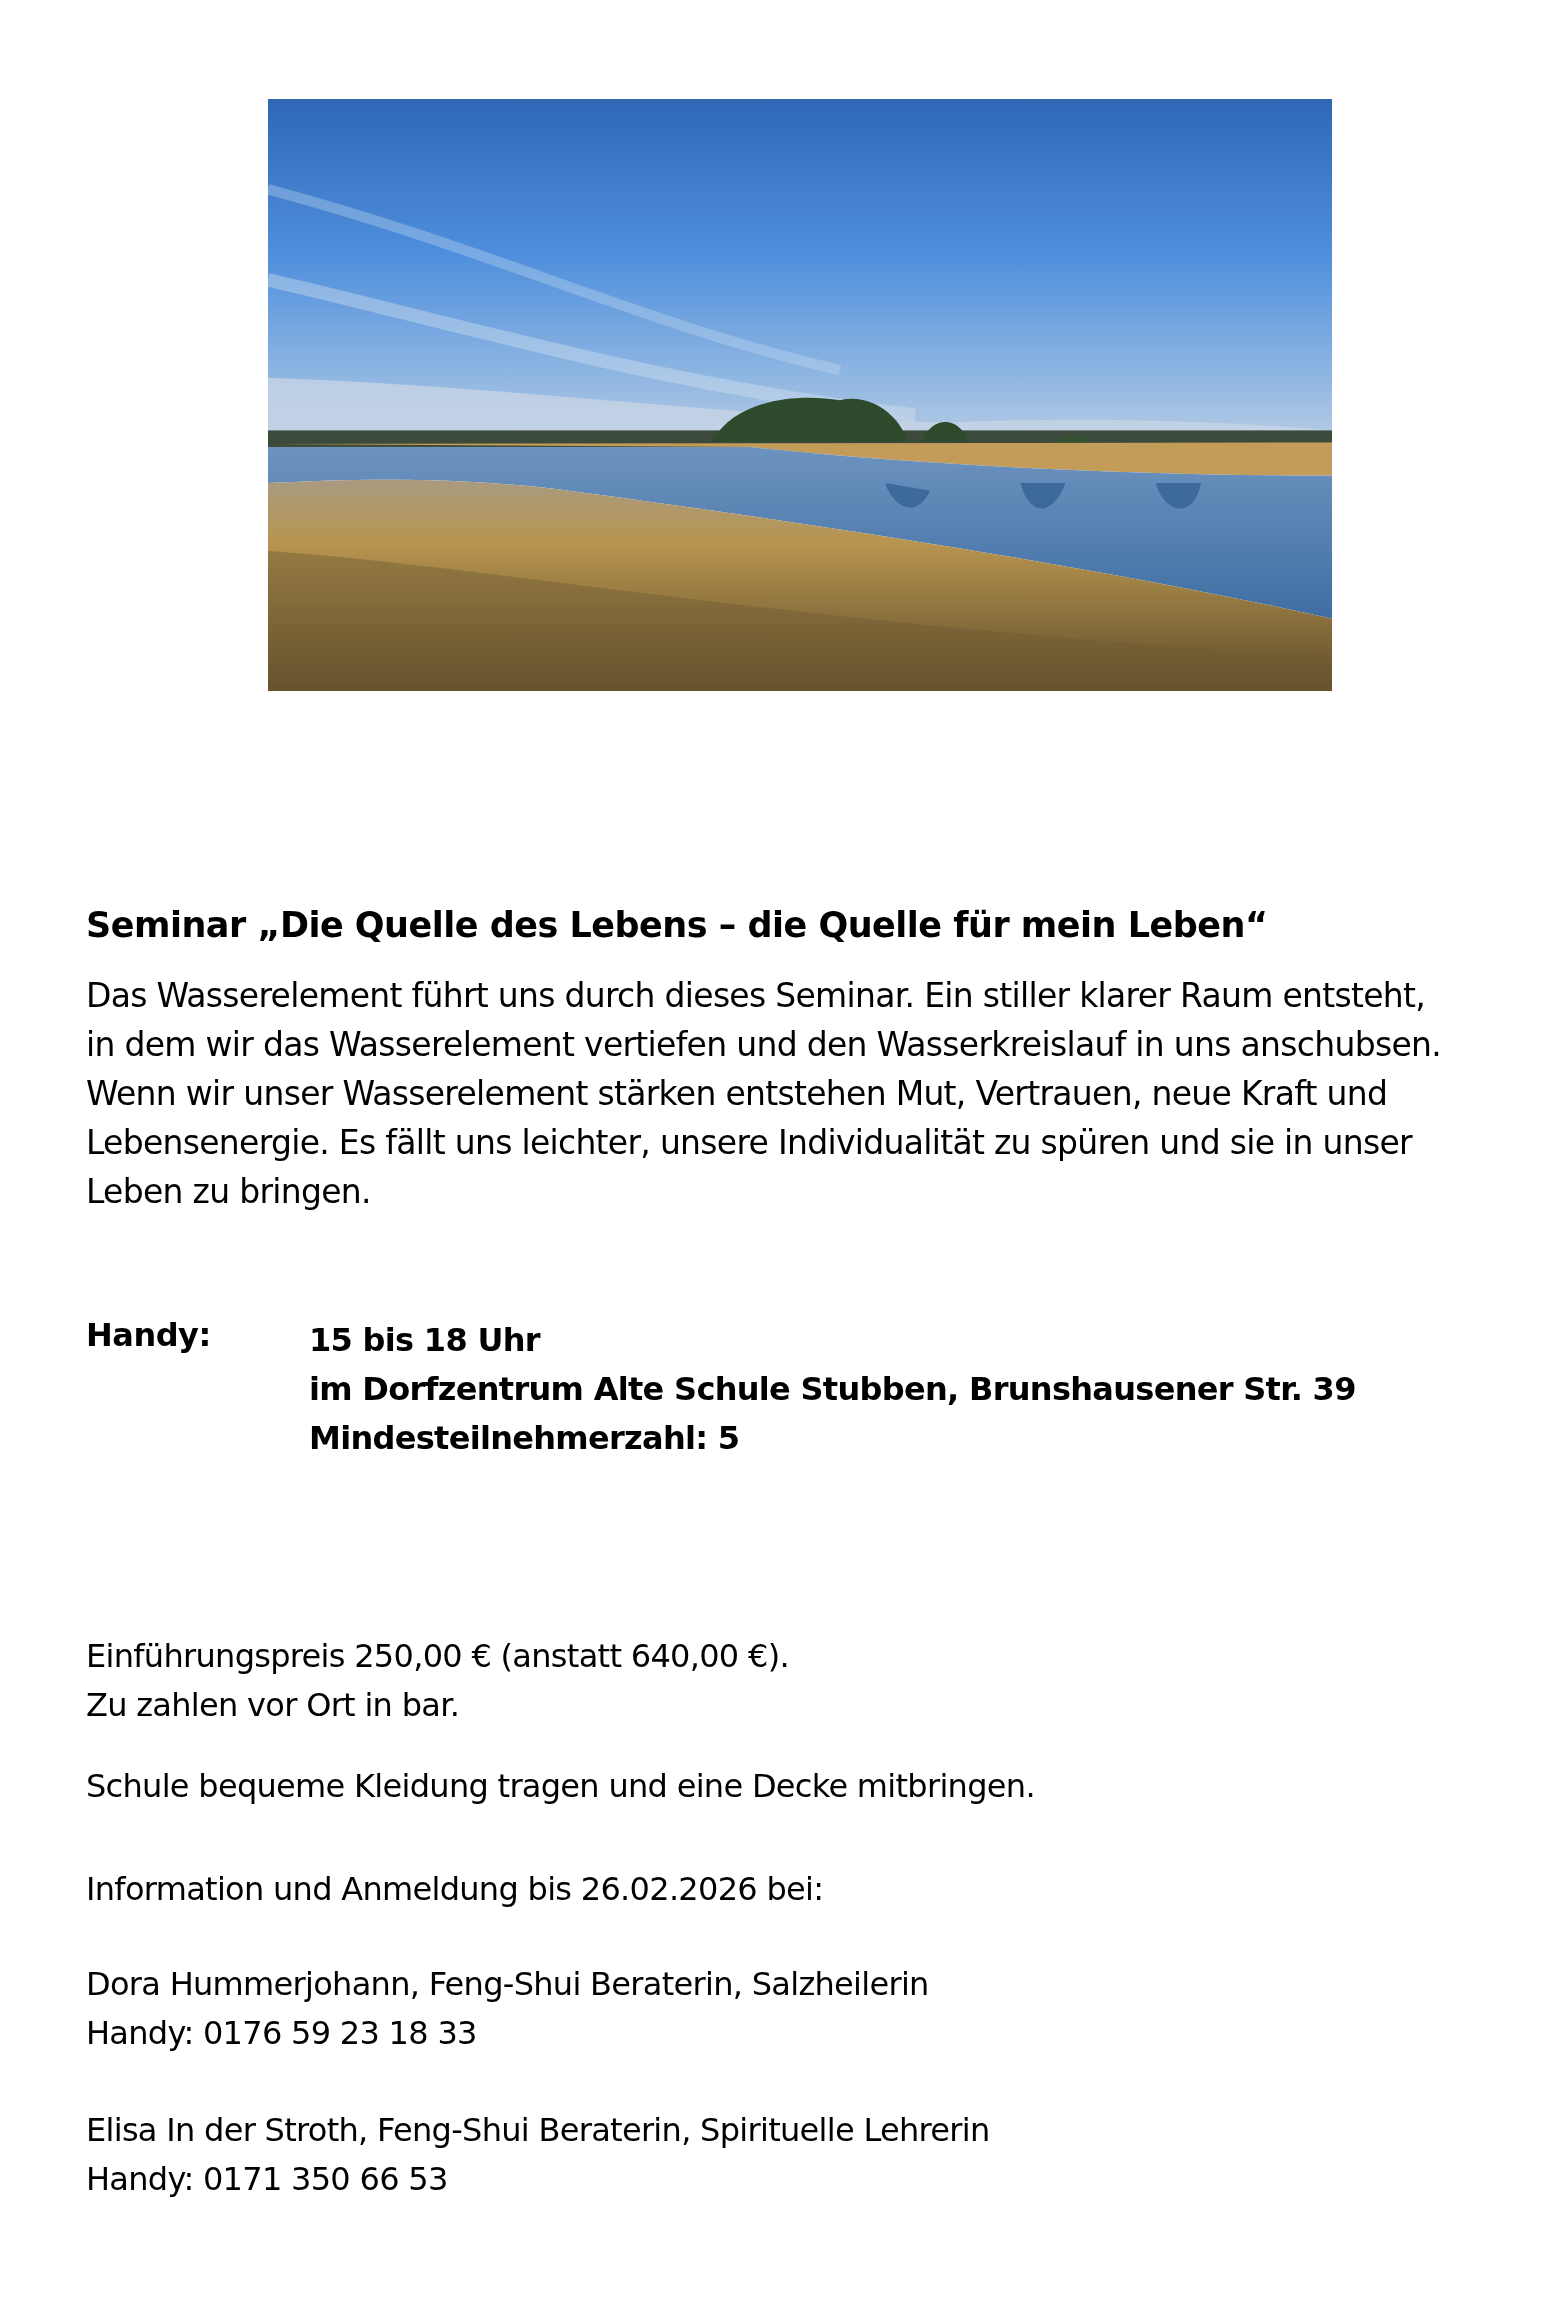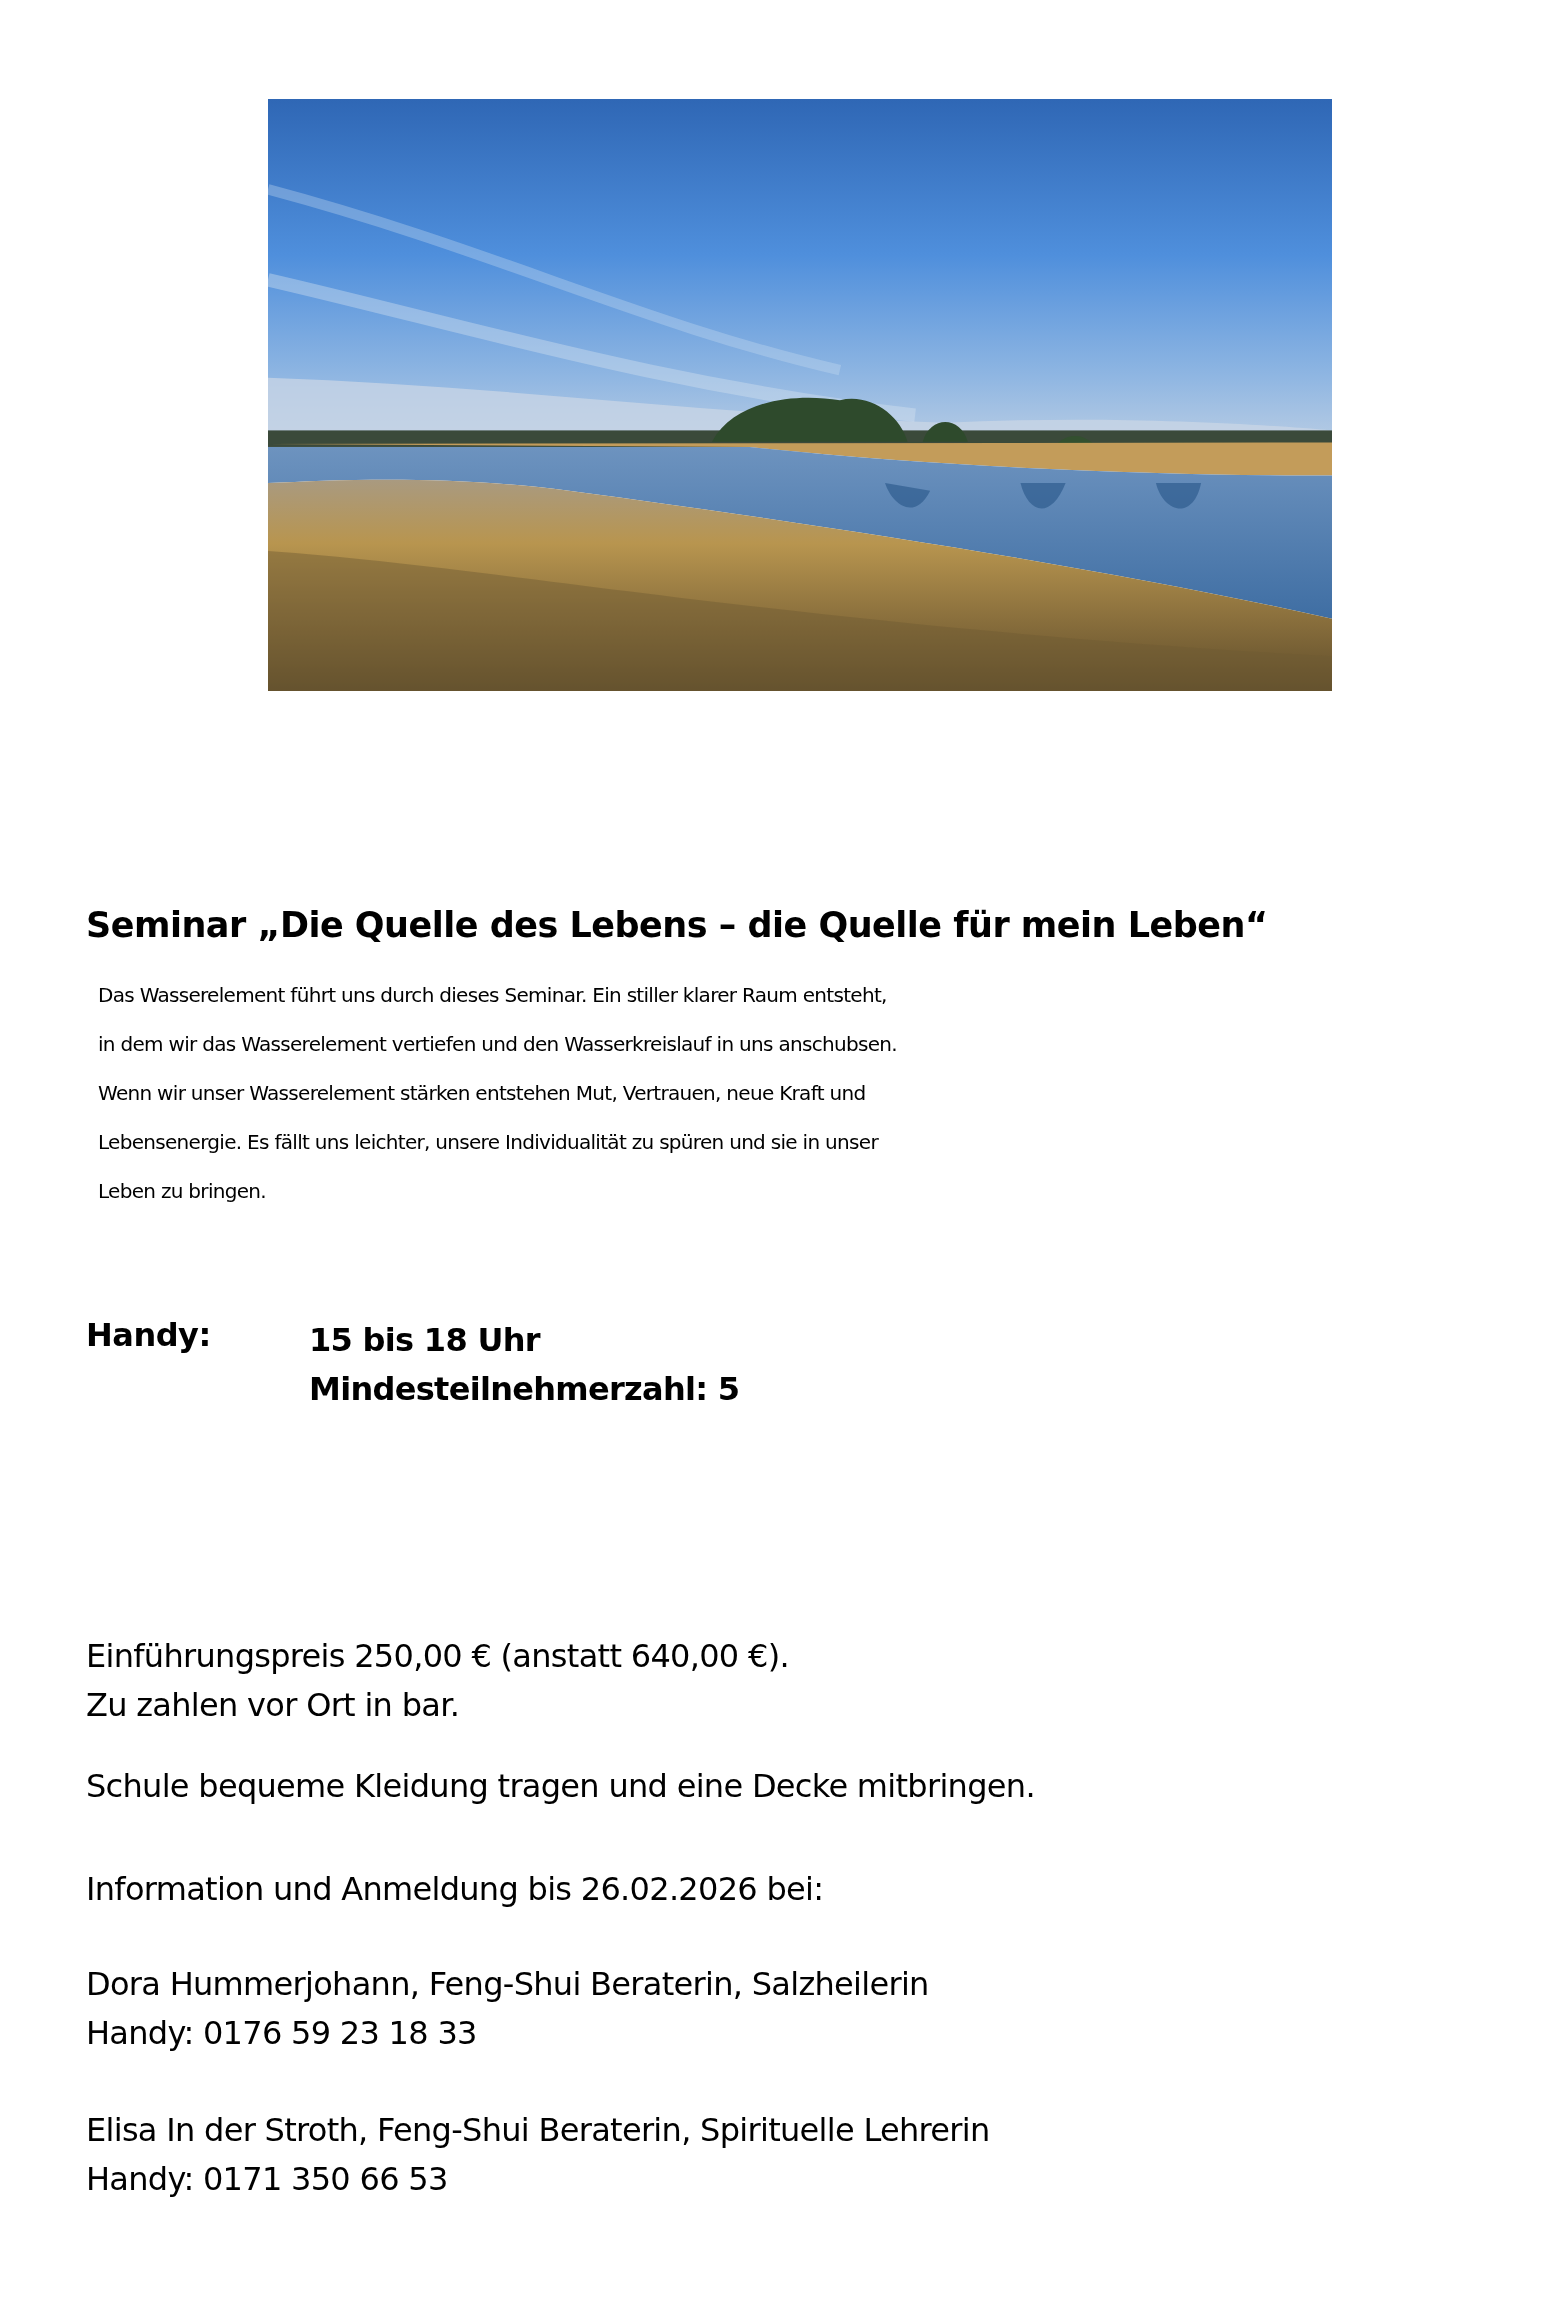--- a/index.html
+++ b/index.html
@@ -10,22 +10,22 @@
     .photo {
       position: absolute; left: 268px; top: 99px; width: 1064px; height: 592px;
       overflow: hidden;
     }
     .photo svg { display: block; width: 100%; height: 100%; }
     .title {
       position: absolute; left: 86px; top: 905px;
       font-size: 35px; font-weight: bold; letter-spacing: -0.5px; white-space: nowrap; text-align: center;
     }
     .para {
-      position: absolute; left: 98px; top: 971px; width: 1453px;
-      font-size: 20px; line-height: 49px; letter-spacing: -0.7px;
+      position: absolute; left: 86px; top: 971px; width: 1453px;
+      font-size: 33px; line-height: 49px; letter-spacing: -0.7px;
     }
     .para div { white-space: nowrap; }
     .when-label {
       position: absolute; left: 86px; top: 1316px;
       font-size: 32px; font-weight: bold; letter-spacing: -0.5px;
     }
     .when-lines {
       position: absolute; left: 309px; top: 1316px;
       font-size: 32px; font-weight: bold; line-height: 49px; letter-spacing: -0.7px;
     }
@@ -80,20 +80,21 @@
   <div>Das Wasserelement führt uns durch dieses Seminar. Ein stiller klarer Raum entsteht,</div>
   <div>in dem wir das Wasserelement vertiefen und den Wasserkreislauf in uns anschubsen.</div>
   <div>Wenn wir unser Wasserelement stärken entstehen Mut, Vertrauen, neue Kraft und</div>
   <div>Lebensenergie. Es fällt uns leichter, unsere Individualität zu spüren und sie in unser</div>
   <div>Leben zu bringen.</div>
 </div>
 
 <div class="when-label">Handy:</div>
 <div class="when-lines">
   <div>15 bis 18 Uhr</div>
+  <div>im Dorfzentrum Alte Schule Stubben, Brunshausener Str. 39</div>
   <div>Mindesteilnehmerzahl: 5</div>
 </div>
 
 <div class="block" style="top:1632px;">
   <div>Einführungspreis 250,00 € (anstatt 640,00 €).</div>
   <div>Zu zahlen vor Ort in bar.</div>
 </div>
 
 <div class="block" style="top:1762px;">
   <div>Schule bequeme Kleidung tragen und eine Decke mitbringen.</div>

